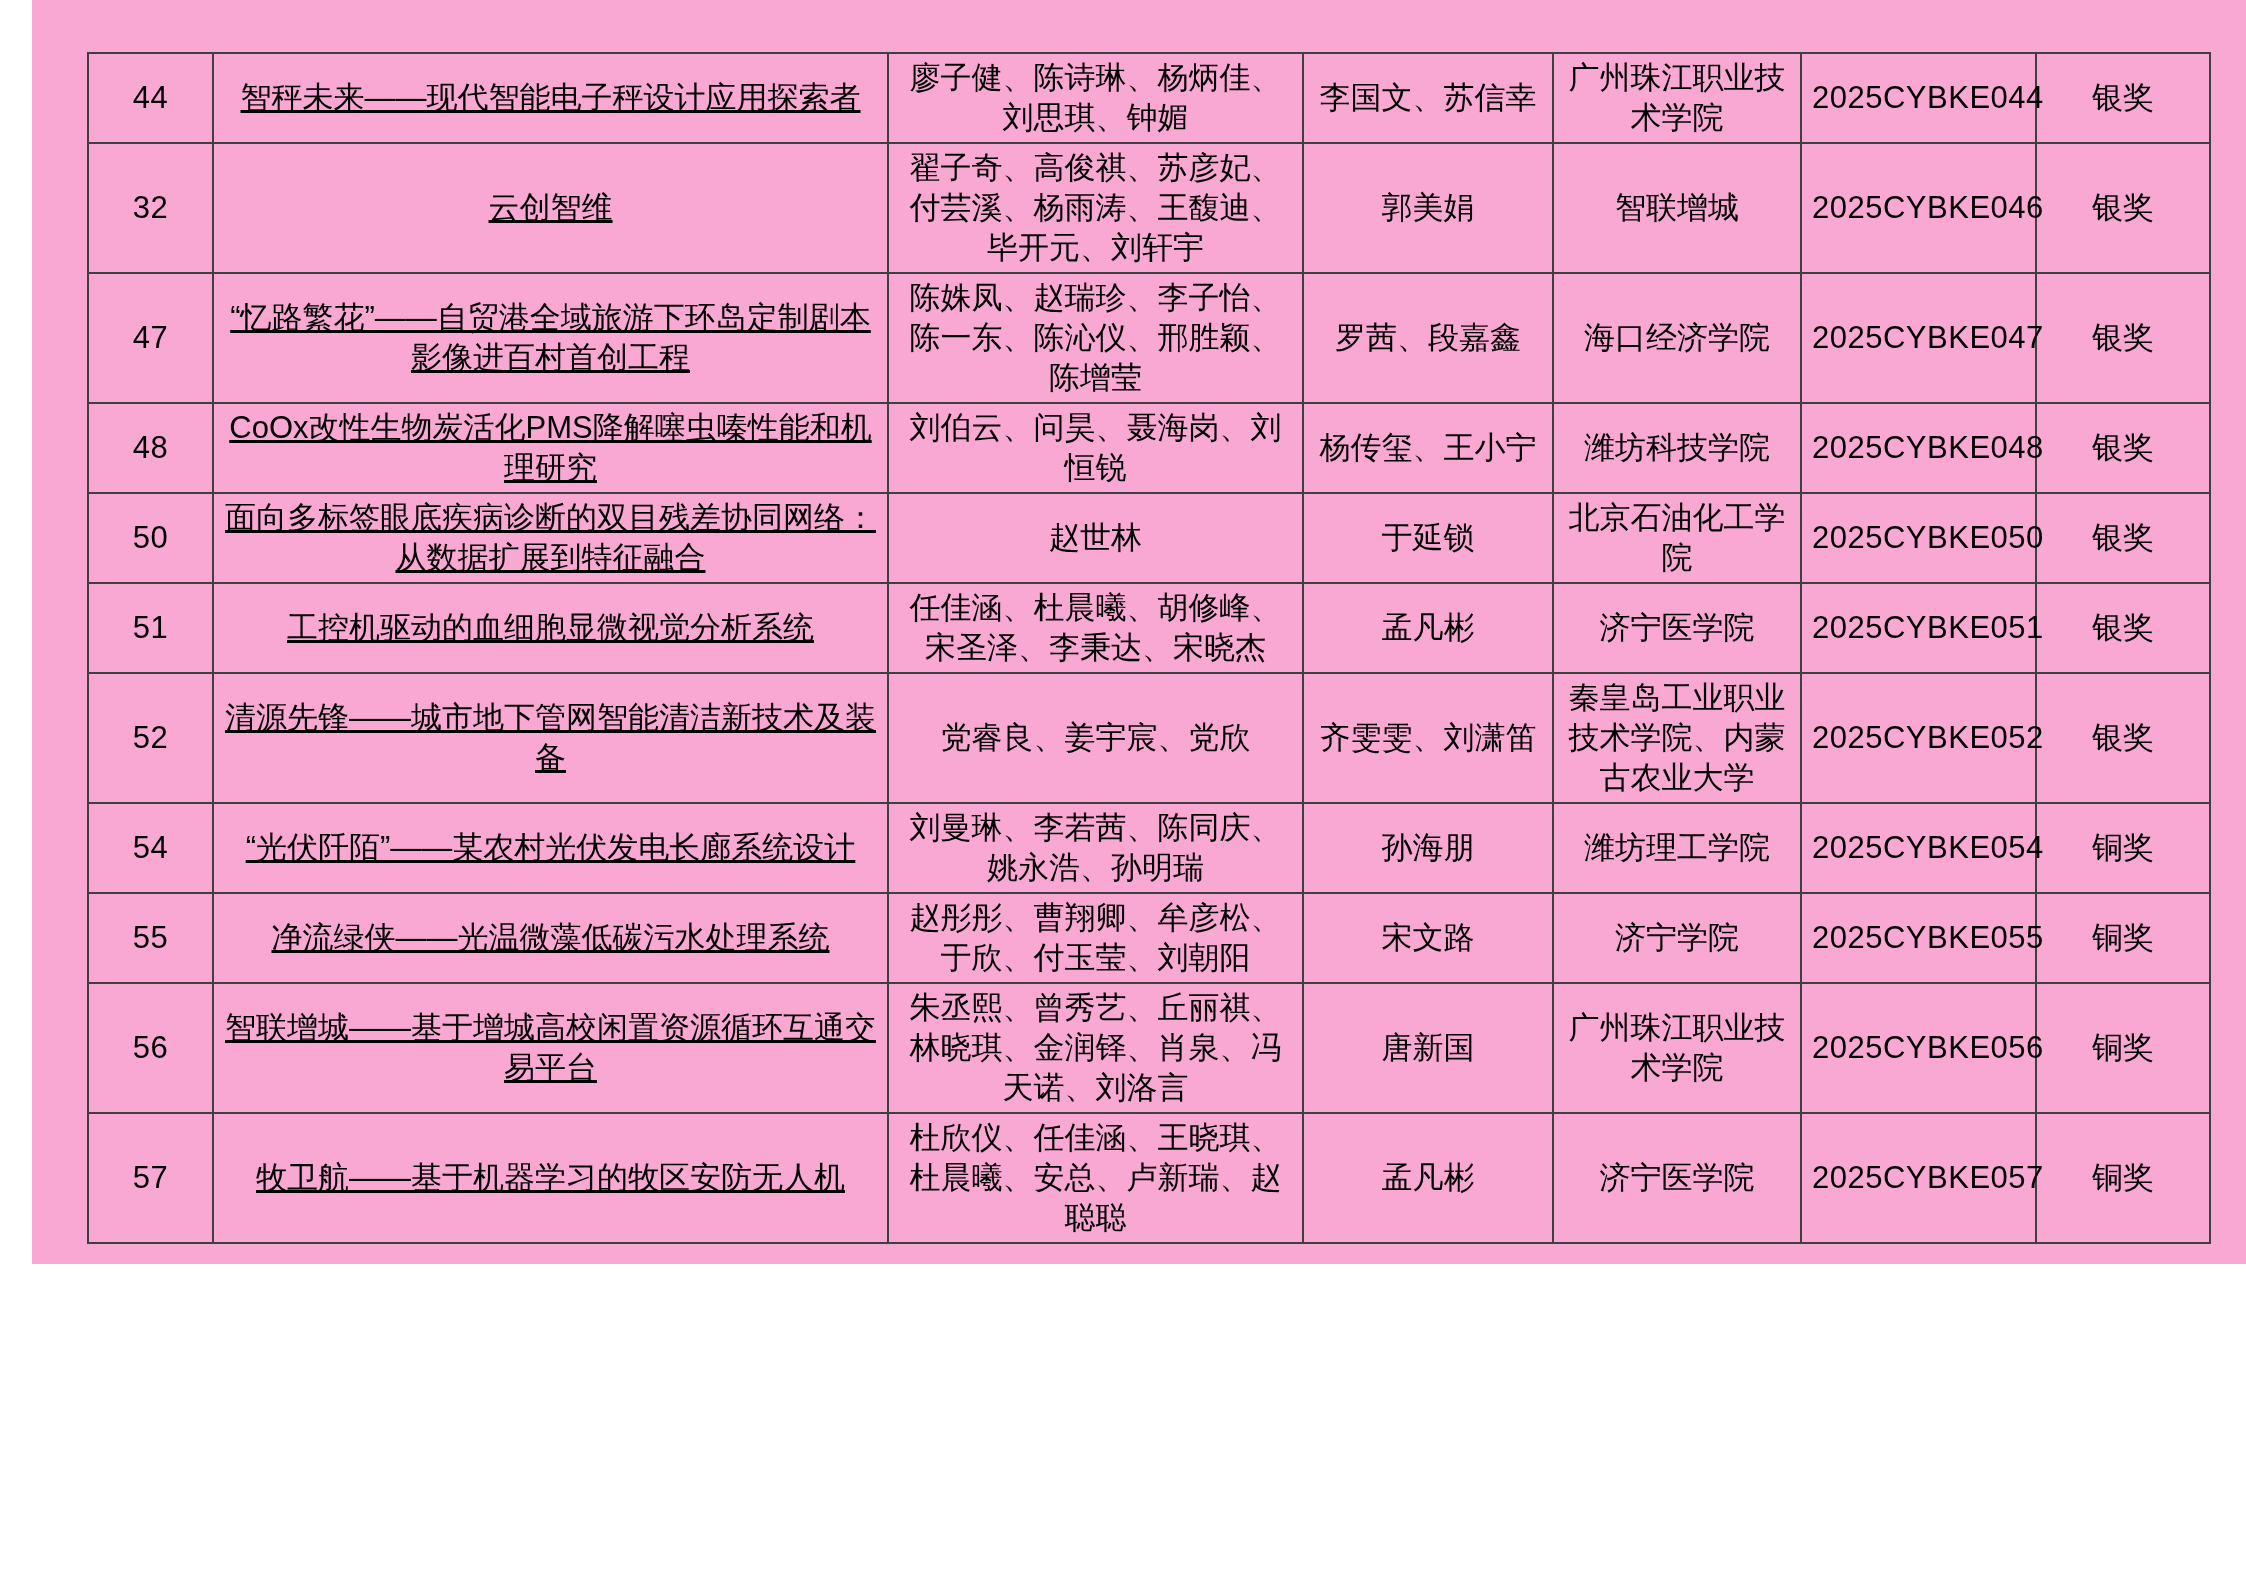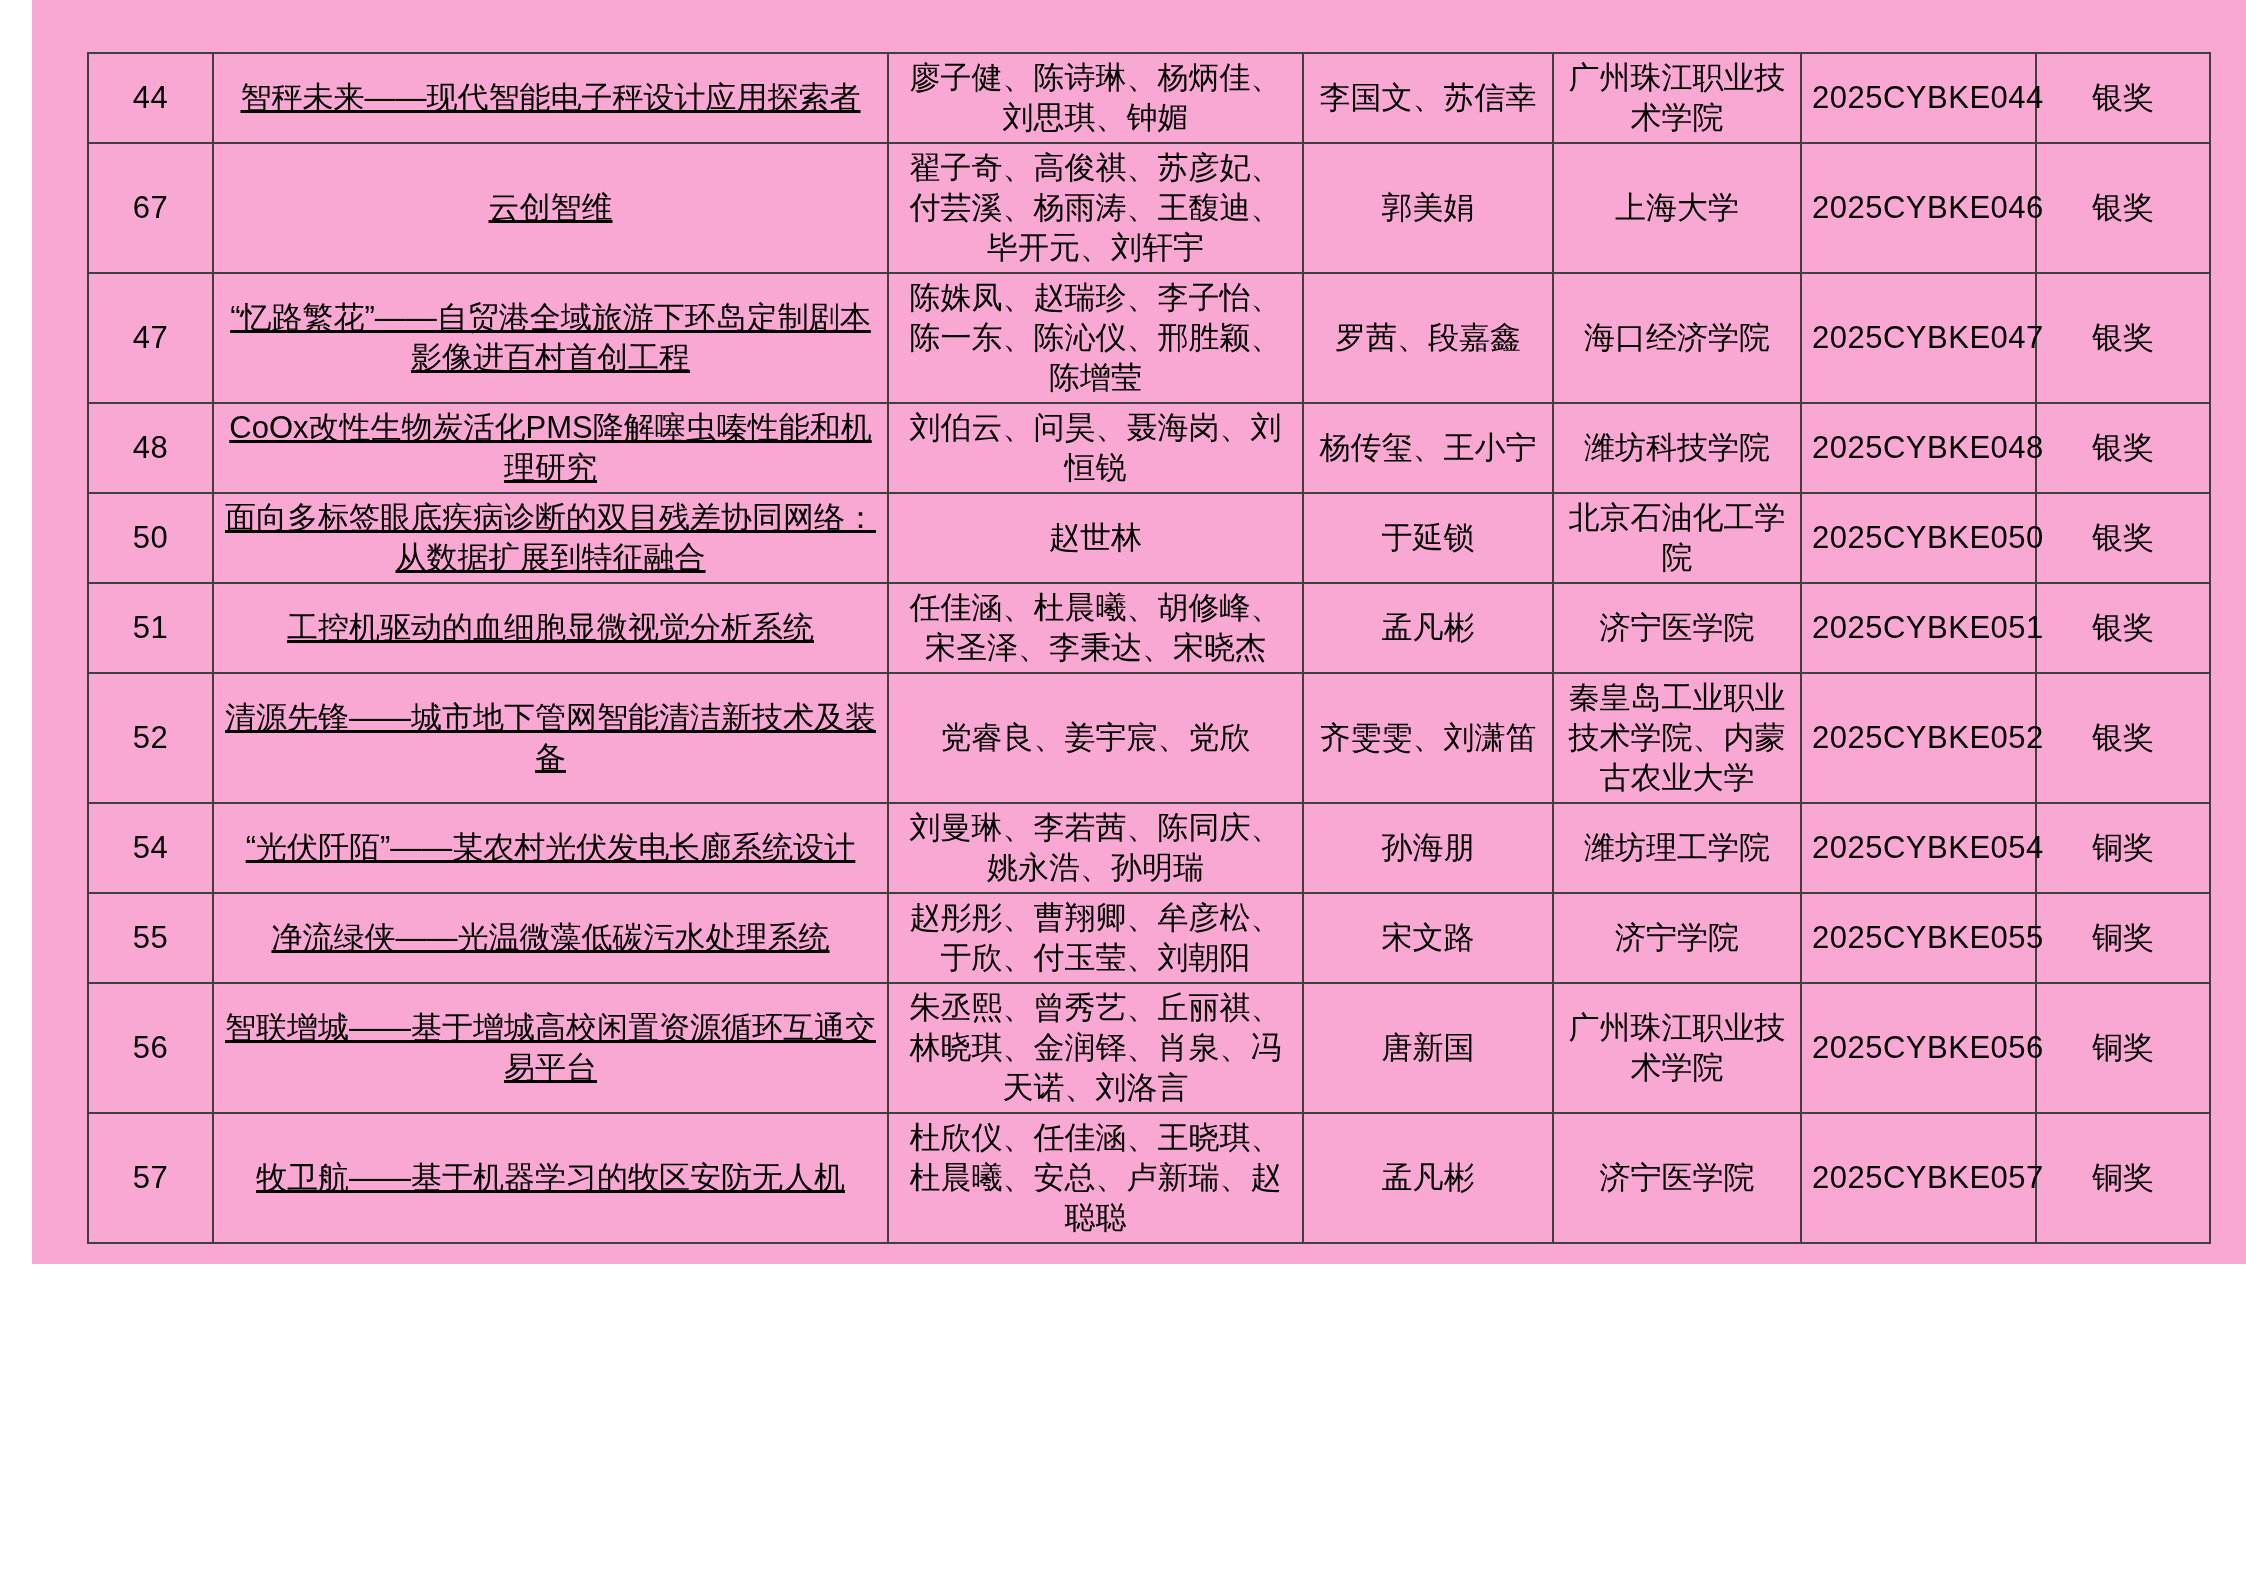--- a/index.html
+++ b/index.html
@@ -60,25 +60,25 @@
         <tr>
           <td class="col-no">44</td>
           <td class="col-title">智秤未来——现代智能电子秤设计应用探索者</td>
           <td class="col-members">廖子健、陈诗琳、杨炳佳、刘思琪、钟媚</td>
           <td class="col-advisors">李国文、苏信幸</td>
           <td class="col-school">广州珠江职业技术学院</td>
           <td class="col-code">2025CYBKE044</td>
           <td class="col-award">银奖</td>
         </tr>
         <tr>
-          <td class="col-no">67</td>
+          <td class="col-no">32</td>
           <td class="col-title">云创智维</td>
           <td class="col-members">翟子奇、高俊祺、苏彦妃、付芸溪、杨雨涛、王馥迪、毕开元、刘轩宇</td>
           <td class="col-advisors">郭美娟</td>
-          <td class="col-school">上海大学</td>
+          <td class="col-school">智联增城</td>
           <td class="col-code">2025CYBKE046</td>
           <td class="col-award">银奖</td>
         </tr>
         <tr>
           <td class="col-no">47</td>
           <td class="col-title">“忆路繁花”——自贸港全域旅游下环岛定制剧本影像进百村首创工程</td>
           <td class="col-members">陈姝凤、赵瑞珍、李子怡、陈一东、陈沁仪、邢胜颖、陈增莹</td>
           <td class="col-advisors">罗茜、段嘉鑫</td>
           <td class="col-school">海口经济学院</td>
           <td class="col-code">2025CYBKE047</td>

